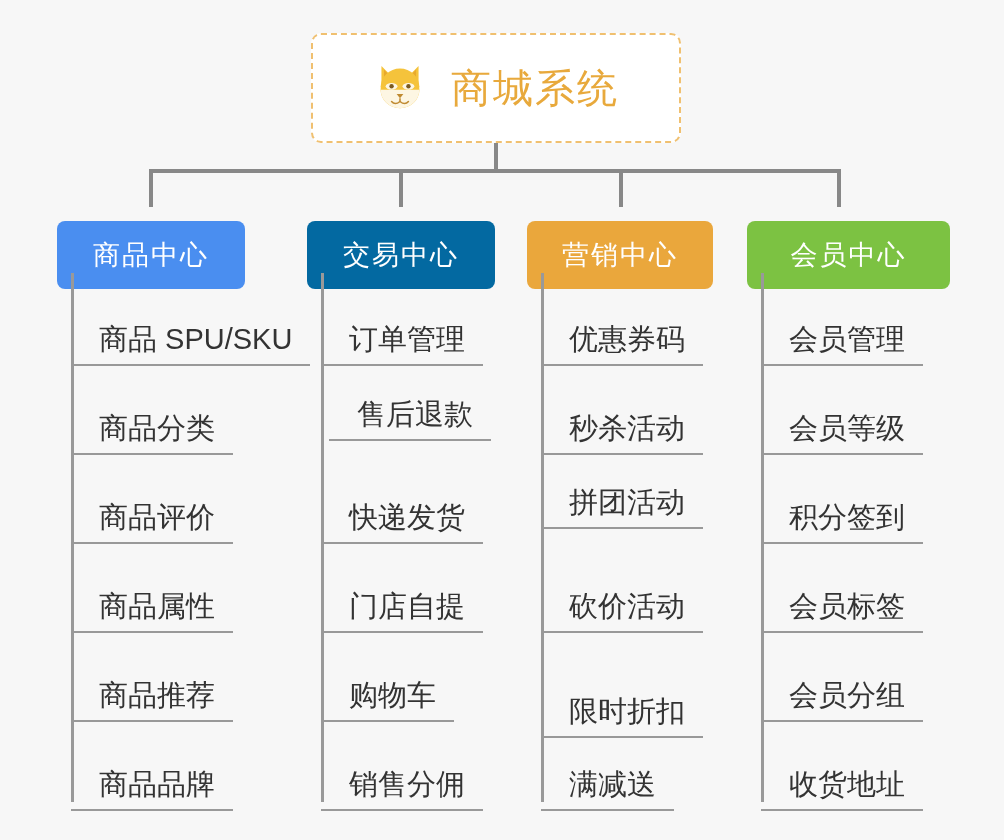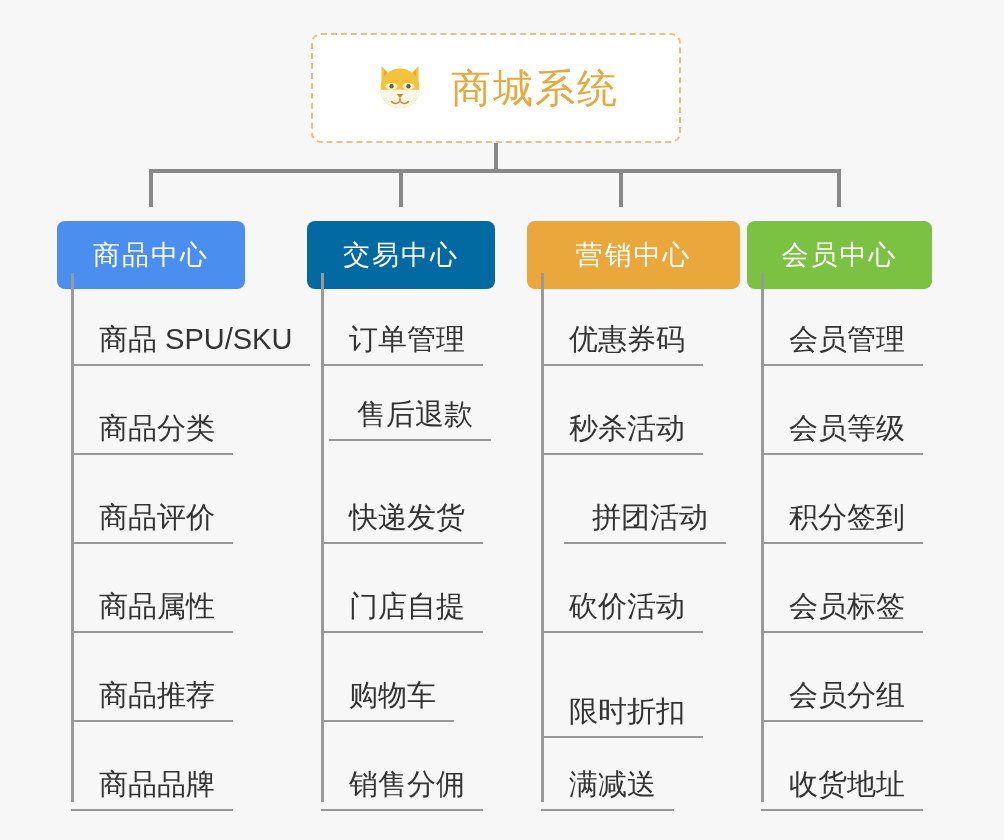--- a/index.html
+++ b/index.html
@@ -188,46 +188,46 @@
       <span class="leaf-text">门店自提</span>
     </div>
     <div class="leaf-item" style="top:408px;">
       <span class="leaf-text">购物车</span>
     </div>
     <div class="leaf-item" style="top:497px;">
       <span class="leaf-text">销售分佣</span>
     </div>
   </div>
 
-  <div class="cat-box" style="left: 527px; width: 213px; background: rgb(234, 167, 60);">
+  <div class="cat-box" style="left: 527px; width: 186px; background: rgb(234, 167, 60);">
     <span class="cat-label">营销中心</span>
   </div>
   <div class="leaf-col" style="left:541px;">
     <div class="leaf-trunk" style="height:529px;"></div>
     <div class="leaf-item" style="top:52px;">
       <span class="leaf-text">优惠券码</span>
     </div>
     <div class="leaf-item" style="top:141px;">
       <span class="leaf-text">秒杀活动</span>
     </div>
-    <div class="leaf-item" style="top:230px;padding-left:23px;">
+    <div class="leaf-item" style="top:215px;">
       <span class="leaf-text">拼团活动</span>
     </div>
     <div class="leaf-item" style="top:319px;">
       <span class="leaf-text">砍价活动</span>
     </div>
     <div class="leaf-item" style="top:424px;">
       <span class="leaf-text">限时折扣</span>
     </div>
     <div class="leaf-item" style="top:497px;">
       <span class="leaf-text">满减送</span>
     </div>
   </div>
 
-  <div class="cat-box" style="left: 747px; width: 185px; background: rgb(124, 194, 66);">
+  <div class="cat-box" style="left: 747px; width: 203px; background: rgb(124, 194, 66);">
     <span class="cat-label">会员中心</span>
   </div>
   <div class="leaf-col" style="left:761px;">
     <div class="leaf-trunk" style="height:529px;"></div>
     <div class="leaf-item" style="top:52px;">
       <span class="leaf-text">会员管理</span>
     </div>
     <div class="leaf-item" style="top:141px;">
       <span class="leaf-text">会员等级</span>
     </div>

